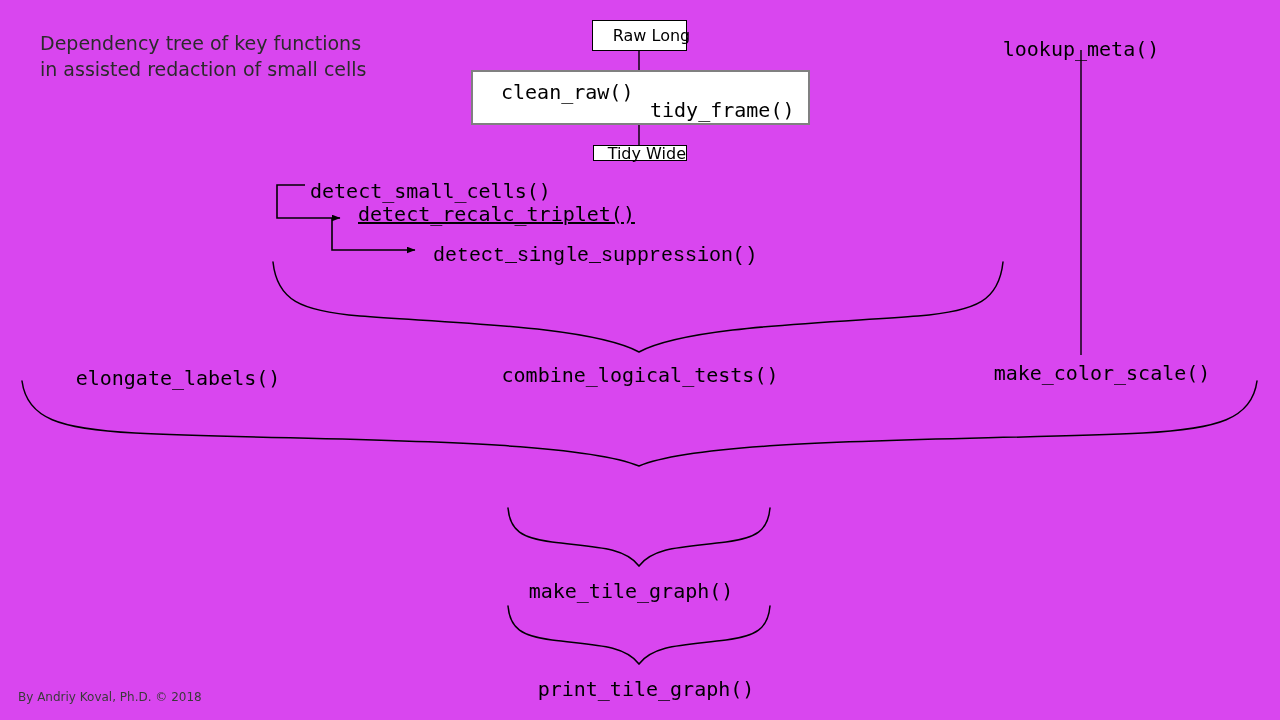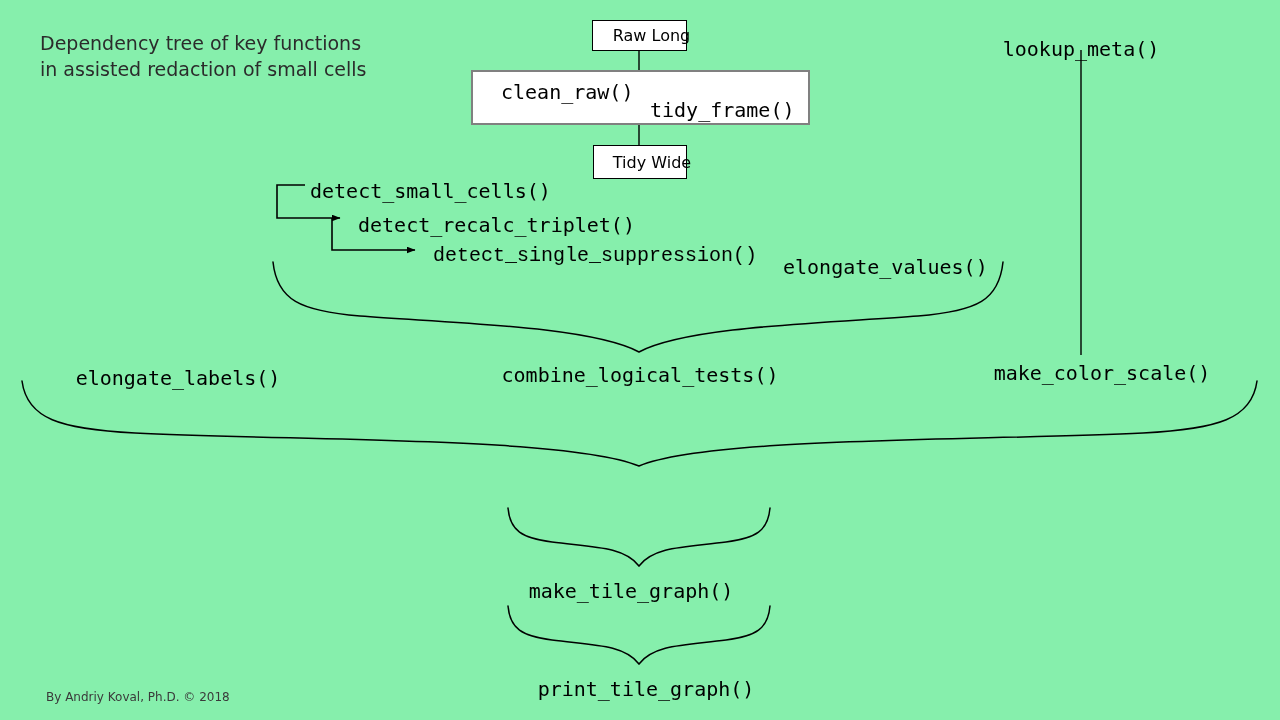--- a/index.html
+++ b/index.html
@@ -4,21 +4,21 @@
 <style>
   html, body {
     margin: 0;
     padding: 0;
     background: #ffffff;
   }
   #canvas {
     position: relative;
     width: 1280px;
     height: 720px;
-    background: #86efac;
+    background: #d946ef;
     overflow: hidden;
     font-family: "Liberation Sans", sans-serif;
   }
   #diagram-svg {
     position: absolute;
     left: 0;
     top: 0;
     width: 1280px;
     height: 720px;
   }
@@ -34,21 +34,20 @@
   }
   .title-line { display: block; }
   .credit {
     position: absolute;
     left: 18px;
     top: 690px;
     font-family: "DejaVu Sans", sans-serif;
     font-size: 12px;
     color: #3a3a3a;
     white-space: nowrap;
-    margin-left: 28px;
   }
   
   .fn {
     position: absolute;
     font-family: "DejaVu Sans Mono", monospace;
     font-size: 20px;
     color: #000000;
     white-space: nowrap;
     transform: translate(-50%, -50%);
   }
@@ -136,39 +135,36 @@
   <div class="wide-box" style="left:471px; top:70px; width:339px; height:55px;"></div>
 
   <div class="fn left-anchor" style="left:501px; top:92px;">
     <span>clean_raw()</span>
   </div>
 
   <div class="fn left-anchor" style="left:650px; top:110px;">
     <span>tidy_frame()</span>
   </div>
 
-  <div class="node-box" style="left:593px; top:145px; width:94px; height:34px;">
+  <div class="node-box" style="left:593px; top:145px; width:94px; height:16px;justify-content:flex-end;">
     <span>Tidy Wide</span>
   </div>
 
   <div class="fn left-anchor" style="left:310px; top:191px;">
     <span>detect_small_cells()</span>
   </div>
 
-  <div class="fn left-anchor" style="left:358px; top:225px;">
+  <div class="fn left-anchor" style="left:358px; top:214px;text-decoration:underline;">
     <span>detect_recalc_triplet()</span>
   </div>
 
   <div class="fn left-anchor" style="left:433px; top:255px;font-family:Liberation Mono, monospace;">
     <span>detect_single_suppression()</span>
   </div>
 
-  <div class="fn left-anchor" style="left:783px; top:267px;">
-    <span>elongate_values()</span>
-  </div>
 
   <div class="fn" style="left:1081px; top:37px;margin-top:12px;">
     <span>lookup_meta()</span>
   </div>
 
   <div class="fn" style="left:640px; top:375px;">
     <span>combine_logical_tests()</span>
   </div>
 
   <div class="fn" style="left:178px; top:378px;">

